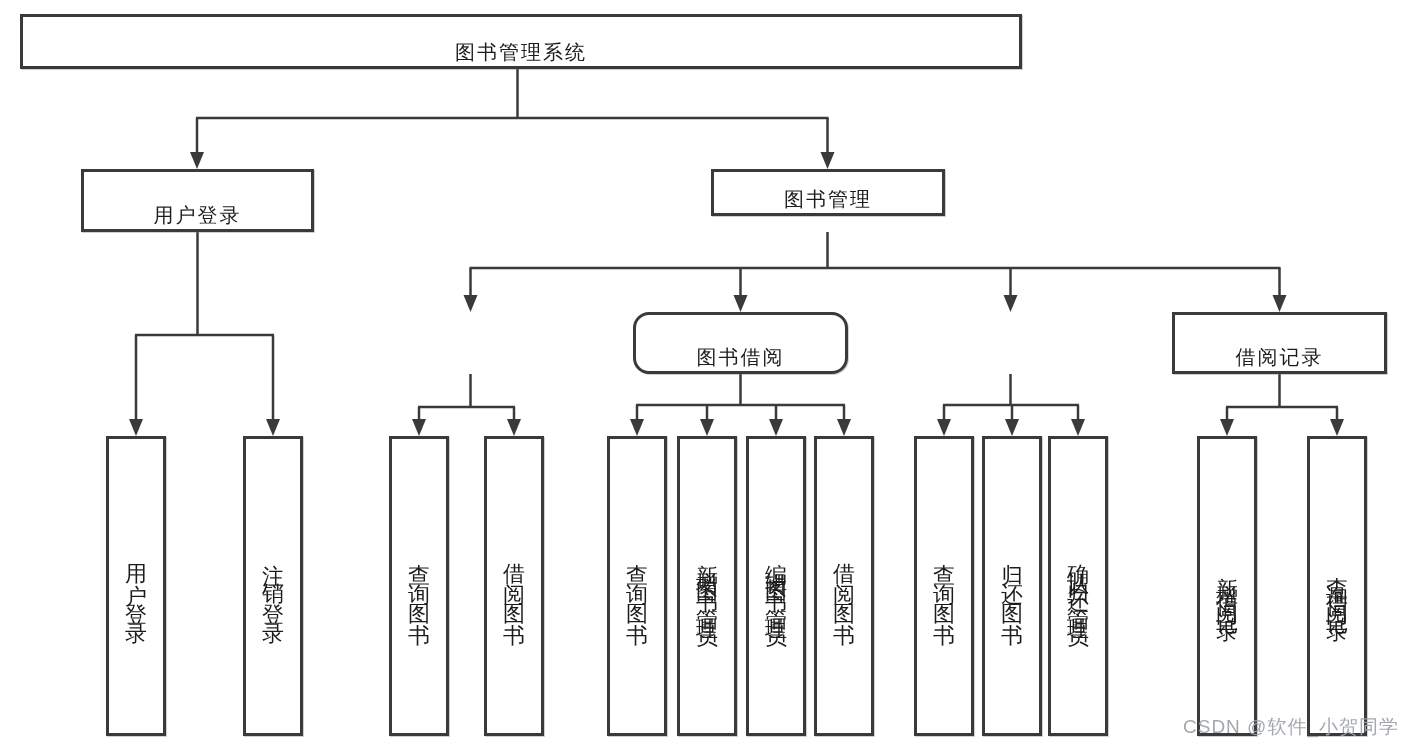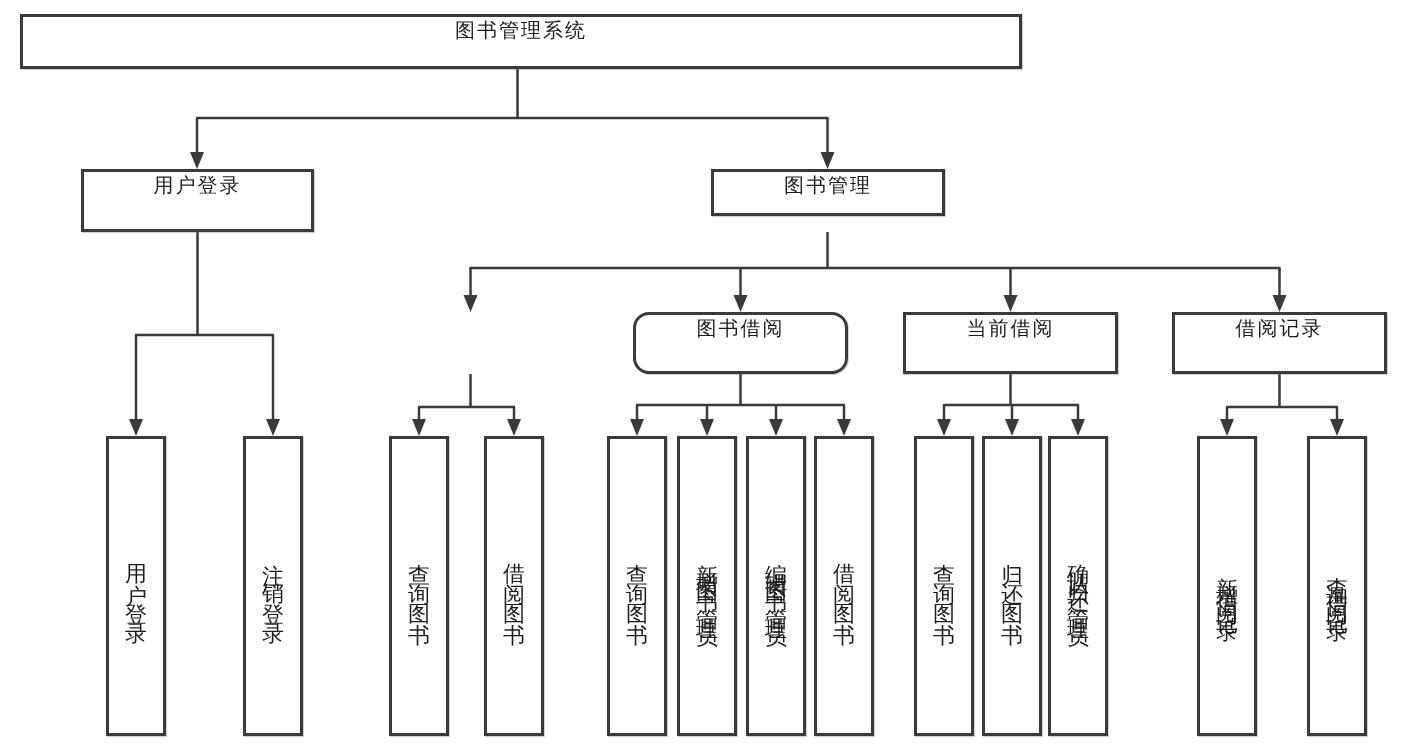--- a/index.html
+++ b/index.html
@@ -20,21 +20,21 @@
     left: 0; top: 0;
     width: 1405px; height: 747px;
     z-index: 1;
   }
   .hbox {
     position: absolute;
     box-sizing: border-box;
     border: 3px solid #3a3a3a;
     background: #ffffff;
     display: flex;
-    align-items: flex-start;
+    align-items: flex-end;
     justify-content: center;
     font-size: 20px;
     color: #1c1c1c;
     letter-spacing: 2px;
     z-index: 2;
     box-shadow: 1px 1px 0 rgba(120,120,120,0.35);
   }
   .vbox {
     position: absolute;
     box-sizing: border-box;
@@ -170,23 +170,20 @@
   <div class="hbox" id="node-user-login">
     <span>用户登录</span>
   </div>
   <div class="hbox" id="node-book-mgmt">
     <span>图书管理</span>
   </div>
 
   <div class="hbox" id="node-borrowing">
     <span>图书借阅</span>
   </div>
-  <div class="hbox" id="node-current">
-    <span>当前借阅</span>
-  </div>
   <div class="hbox" id="node-records">
     <span>借阅记录</span>
   </div>
 
   <div class="vbox ls-wide" id="leaf-user-login">
     <span class="vtext">用户登录</span>
   </div>
   <div class="vbox ls-wide" id="leaf-logout">
     <span class="vtext">注销登录</span>
   </div>
@@ -221,14 +218,15 @@
     <span class="vtext">确认归还（管理员）</span>
   </div>
 
   <div class="vbox" id="leaf-add-record">
     <span class="vtext">新增借阅记录</span>
   </div>
   <div class="vbox" id="leaf-query-record">
     <span class="vtext">查询借阅记录</span>
   </div>
 
+  <div class="watermark">CSDN @软件_小贺同学</div>
 
 </div>
 
 </body></html>

